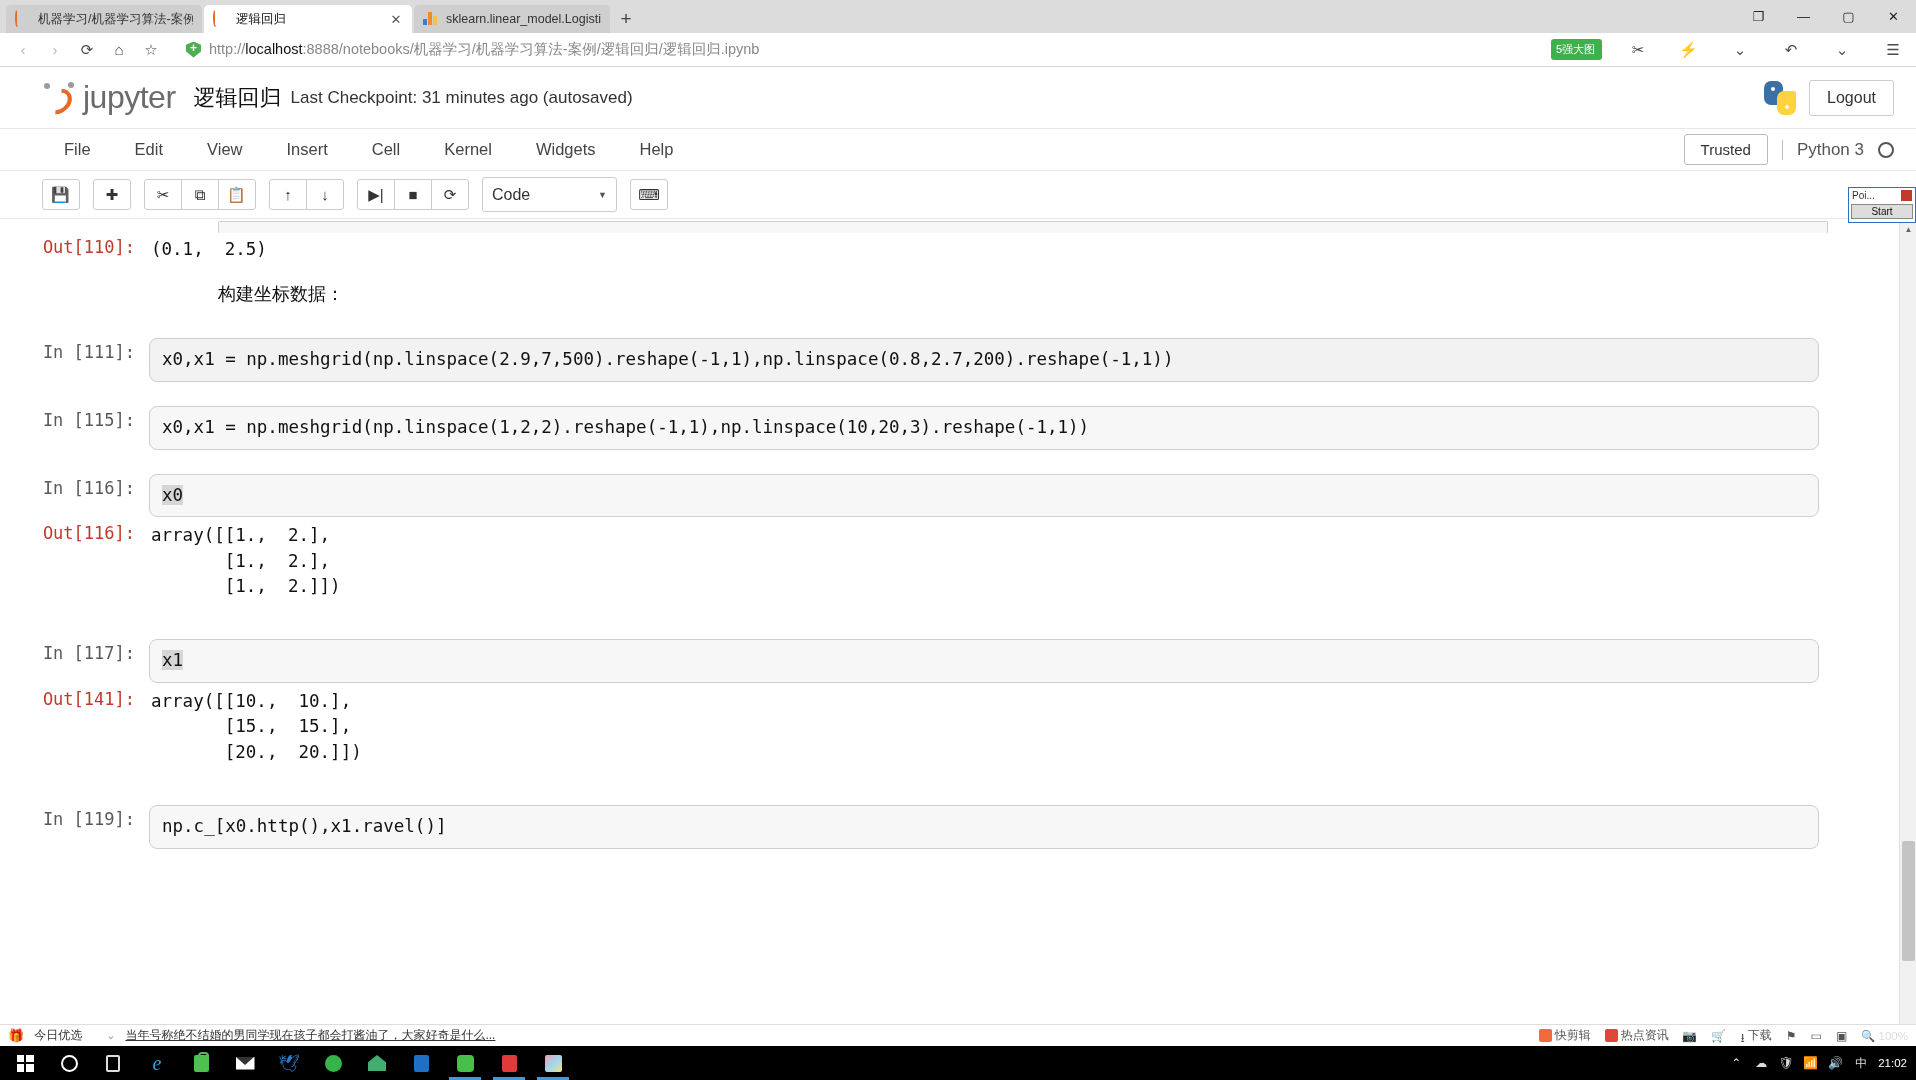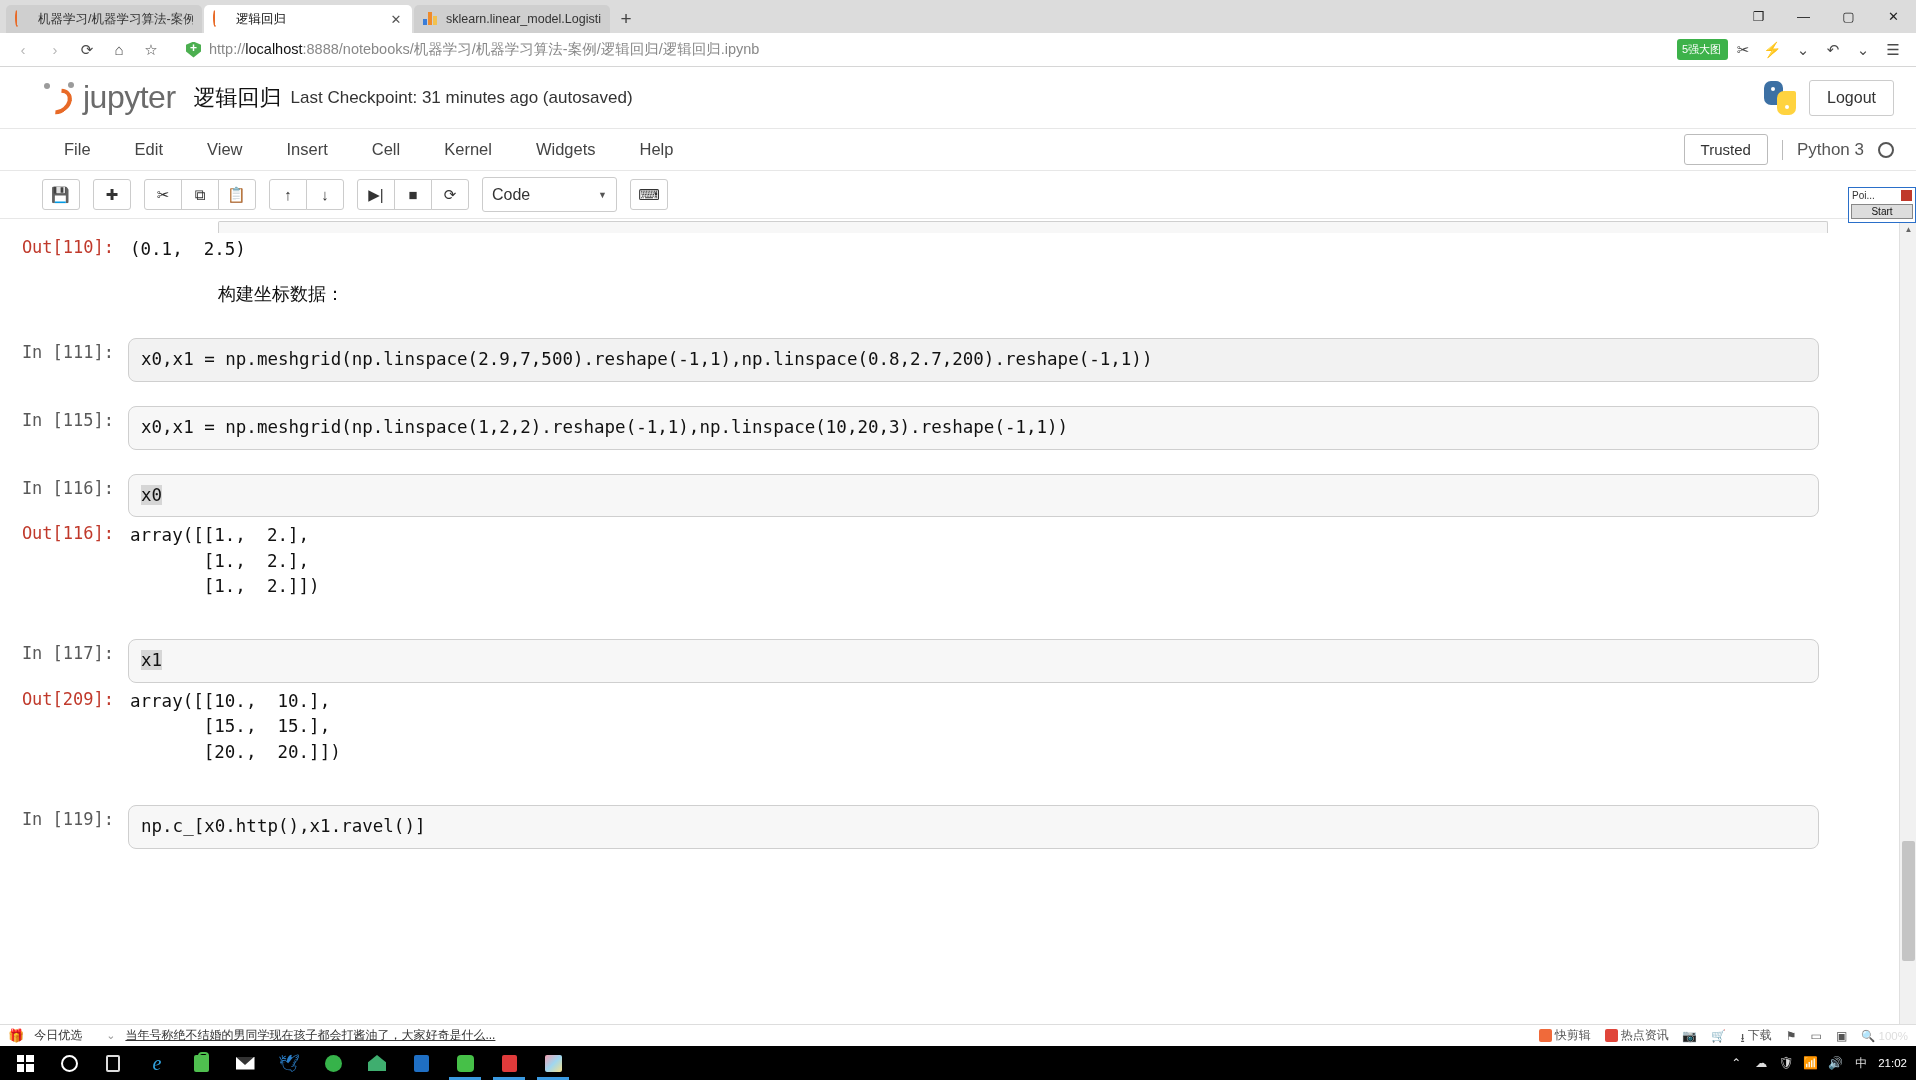--- a/index.html
+++ b/index.html
@@ -66,21 +66,21 @@
     clip-path: polygon(50% 0%, 100% 20%, 100% 62%, 50% 100%, 0% 62%, 0% 20%);
     position: relative;
   }
   .shield::after {
     content: "+"; position: absolute; color: #fff; font-size: 12px; line-height: 15px;
     width: 100%; text-align: center; left: 0; top: -1px; font-weight: bold;
   }
   .url-text { white-space: nowrap; font-size: 14.5px; }
   .url-dim { color: #888; }
   .url-strong { color: #111; }
-  .nav-right { display: flex; align-items: center; gap: 0; }
+  .nav-right { display: flex; align-items: center; gap: 21px; }
   .badge-green {
     background: #3db24a; color: #fff; font-size: 11px; padding: 3px 7px 3px 5px;
     border-radius: 3px; display:flex; align-items:center; gap:3px; white-space: nowrap;
   }
 
   
   .jupyter-body { position: relative; height: 1080px; background: #fff; }
   .jp-header {
     height: 62px; display: flex; align-items: center; padding: 0 22px 0 42px;
     border-bottom: 1px solid #e7e7e7; background: #fff;
@@ -158,21 +158,21 @@
     overflow: hidden; background: #fff;
   }
   .nb-inner { padding: 0 22px 0 0; position: relative; }
 
   .cut-cell {
     margin: 0 0 0 218px; height: 12px; border: 1px solid #cfcfcf;
     border-bottom: none; background: #f7f7f7; width: 1610px;
     border-radius: 2px 2px 0 0;
   }
 
-  .cell-row { display: flex; align-items: flex-start; margin-bottom: 2px; }
+  .cell-row { display: flex; align-items: flex-start; margin-bottom: 2px; padding-left: 21px; }
   .prompt {
     width: 128px; flex: 0 0 128px; text-align: right; padding-right: 14px;
     font-family: "DejaVu Sans Mono", monospace; font-size: 17px;
     padding-top: 4px; white-space: nowrap;
   }
   .prompt.in { color: #595959; }
   .prompt.out { color: #c0392b; }
   .cell-input {
     flex: 1; border: 1px solid #cfcfcf; background: #f7f7f7;
     padding: 9px 12px; font-family: "DejaVu Sans Mono", monospace;
@@ -445,21 +445,21 @@
         </div>
 
         <div class="spacer-md"></div>
 
         <div class="cell-row">
           <span class="prompt in">In [117]:</span>
           <div class="cell-input"><span class="highlight-sel">x1</span></div>
         </div>
 
         <div class="cell-row">
-          <span class="prompt out">Out[209]:</span>
+          <span class="prompt out">Out[141]:</span>
           <div class="cell-output">array([[10.,  10.],
        [15.,  15.],
        [20.,  20.]])</div>
         </div>
 
         <div class="spacer-md"></div>
 
         <div class="cell-row">
           <span class="prompt in">In [119]:</span>
           <div class="cell-input">np.c_[x0.http(),x1.ravel()]</div>

